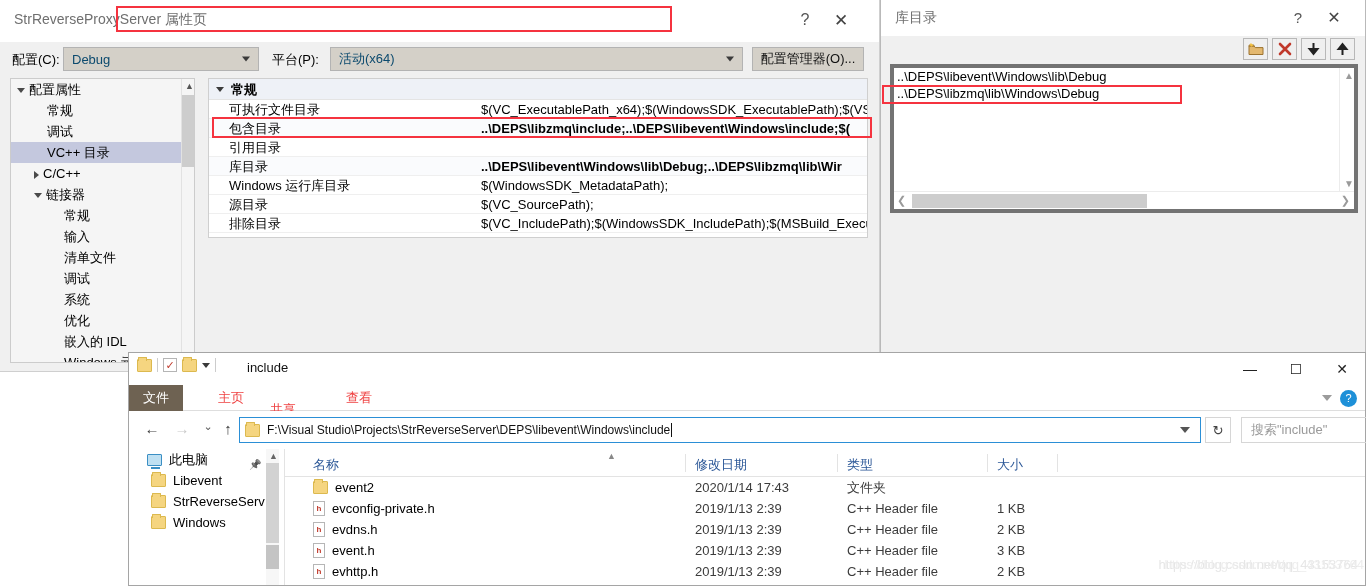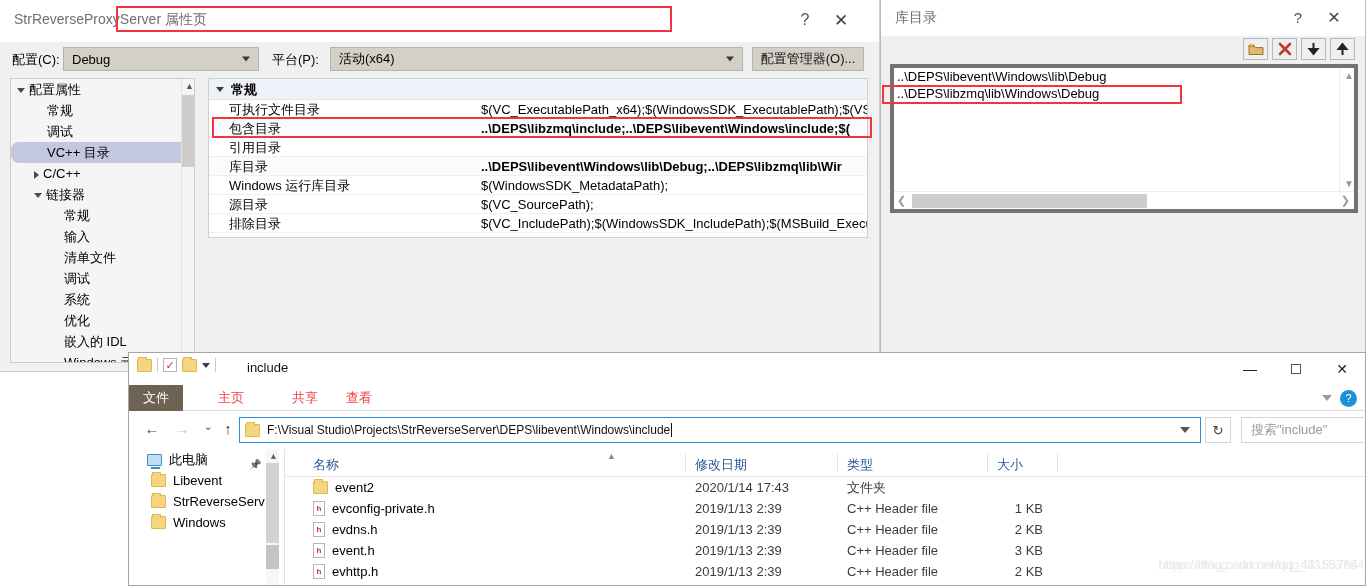--- a/index.html
+++ b/index.html
@@ -41,21 +41,21 @@
     color:#444; font-size:17px;
   }
 
   .cfgrow { position:absolute; left:0; top:42px; width:880px; height:32px; }
   .lbl-cfg { position:absolute; left:12px; top:9px; font-size:13px; }
   .combo {
     position:absolute; background:#d4d0c8;
     border:1px solid #b3b3b3; height:24px;
     display:flex; align-items:center;
   }
-  .combo .val { padding-left:8px; font-size:13px; color:#000000; }
+  .combo .val { padding-left:8px; font-size:13px; color:#0c4a6e; }
   .combo .arr {
     position:absolute; right:8px; top:50%; transform:translateY(-50%);
     width:0;height:0;border-left:4px solid transparent;border-right:4px solid transparent;
     border-top:5px solid #3a3a3a;
   }
   #combo-config { left:63px; top:5px; width:196px; }
   .lbl-plat { position:absolute; left:272px; top:9px; font-size:13px; }
   #combo-platform { left:330px; top:5px; width:413px; }
   #btn-cfgmgr {
     position:absolute; left:752px; top:5px; width:112px; height:24px;
@@ -64,21 +64,21 @@
     font-size:13px; color:#111;
   }
 
   
   .tree {
     position:absolute; left:10px; top:78px; width:185px; height:285px;
     background:#f5f5f5; border:1px solid #cccccc; overflow:hidden;
   }
   .tnode { position:relative; height:21px; line-height:21px; font-size:13px; white-space:nowrap; }
   .tnode .tl { position:absolute; left:0; top:0; }
-  .tnode.sel { background:#c4c8de;border-radius:8px; }
+  .tnode.sel { background:#c4c8de; }
   .tri {
     display:inline-block; width:0;height:0; vertical-align:middle;
     margin-right:4px;
   }
   .tri.open { border-left:4px solid transparent;border-right:4px solid transparent;border-top:5px solid #4a4a4a; }
   .tri.closed { border-top:4px solid transparent;border-bottom:4px solid transparent;border-left:5px solid #4a4a4a; }
   .tri.none { width:9px; border:0; }
   .tree-scroll {
     position:absolute; right:0; top:0; width:13px; height:100%;
     background:#f5f5f5; border-left:1px solid #e2e2e2;
@@ -212,21 +212,21 @@
 
   .listpane { position:absolute; left:156px; top:0; right:0; bottom:0; }
   .lp-head { position:relative; height:28px; border-bottom:1px solid #e3e3e3; }
   .lp-head .ch { position:absolute; top:7px; font-size:13px; color:#2b5797; }
   .lp-head .div { position:absolute; top:5px; width:1px; height:18px; background:#e3e3e3; }
   .lp-head .sortarrow { position:absolute; left:322px; top:2px; color:#888; font-size:9px; }
   .lrow { position:relative; height:21px; line-height:21px; font-size:13px; }
   .lrow .c-name { position:absolute; left:28px; display:flex; align-items:center; gap:7px; }
   .lrow .c-date { position:absolute; left:410px; color:#3c3c3c; }
   .lrow .c-type { position:absolute; left:562px; color:#3c3c3c; }
-  .lrow .c-size { position:absolute; left:712px; text-align:right; width:46px; color:#3c3c3c; }
+  .lrow .c-size { position:absolute; left:712px; width:46px; color:#3c3c3c; }
   .hico {
     width:12px; height:15px; background:#ffffff; border:1px solid #b6b6b6;
     position:relative; font-size:8px; color:#c0392b; text-align:center; line-height:14px; font-weight:bold;
   }
 
   .watermark {
     position:absolute; right:8px; bottom:14px;
     font-size:13px; color:#e6e6e6; white-space:nowrap; letter-spacing:0px;
   }
   .watermark .w2 { position:absolute; left:6px; top:0; color:#ededed; }
@@ -413,21 +413,21 @@
       <div class="win-btns">
         <div>—</div>
         <div>☐</div>
         <div>✕</div>
       </div>
     </div>
 
     <div class="ribbon-tabs" id="ribbon-tabs">
         <div class="rtab file" style="left: 0px; width: 54px;">文件</div>
         <div class="rtab n" style="left: 76px; width: 52px;">主页</div>
-        <div class="rtab n" style="left: 150px; width: 52px;">共享</div>
+        <div class="rtab n" style="left: 128px; width: 52px; margin-top: 12px;">共享</div>
         <div class="rtab n" style="left: 204px; width: 52px;">查看</div>
       </div>
     <div class="ribbon-right">
       <span class="cv"></span>
       <span class="help">?</span>
     </div>
 
     <div class="addrbar">
       <div class="navbtn back">←</div>
       <div class="navbtn fwd">→</div>

